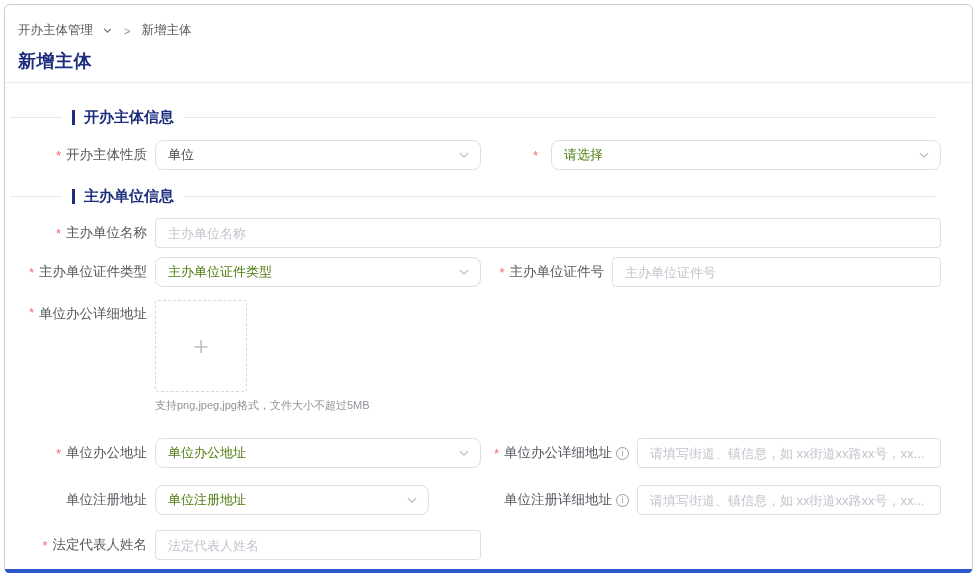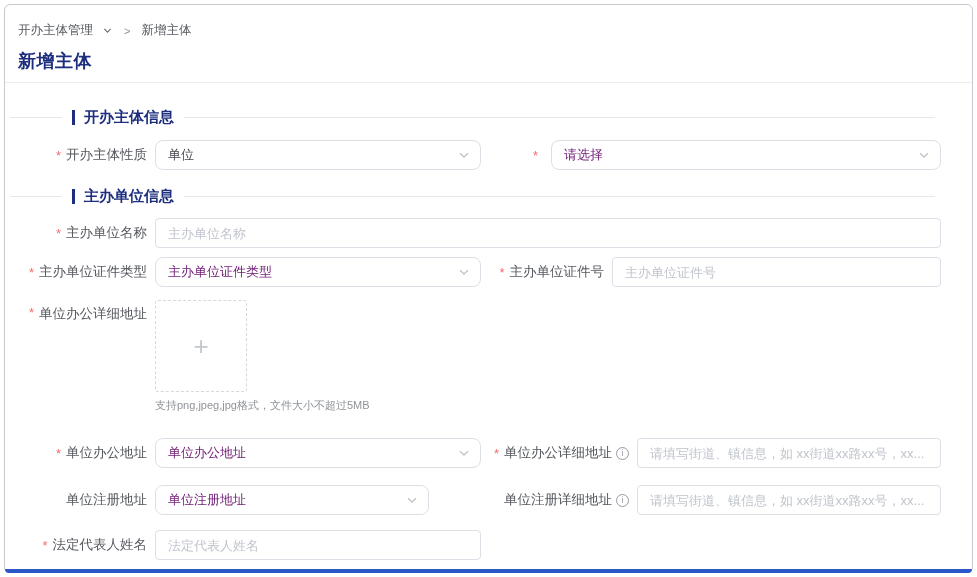--- a/index.html
+++ b/index.html
@@ -25,21 +25,21 @@
   .sec-title{font-size:15px;font-weight:bold;color:#1c2e7d;white-space:nowrap;}
   .sec1{top:109px;} .sec2{top:188px;}
   
   .fi{position:absolute;height:30px;}
   .lbl{position:absolute;right:100%;top:0;height:30px;display:flex;align-items:center;
        white-space:nowrap;padding-right:8px;font-size:13.5px;color:#55585e;gap:4px;}
   .req{color:#f56c6c;font-size:13px;margin-right:1px;}
   .sel{box-sizing:border-box;width:100%;height:30px;border:1px solid #dcdfe6;border-radius:8px;
        background:#fff;display:flex;align-items:center;justify-content:space-between;
        padding:0 10px 0 12px;cursor:pointer;}
-  .sel .ph{font-size:13px;color:#701a75;}
+  .sel .ph{font-size:13px;color:#4d7c0f;}
   .sel .val{font-size:13px;color:#45484d;}
   .ipt{box-sizing:border-box;width:100%;height:30px;border:1px solid #dcdfe6;border-radius:4px;
        background:#fff;padding:0 12px;font-size:13px;color:#333;outline:none;
        font-family:"Liberation Sans","DejaVu Sans",sans-serif;}
   .ipt::placeholder{color:#c0c4cc;}
   .info{box-sizing:border-box;width:13px;height:13px;border:1px solid #979ba3;border-radius:50%;
         color:#979ba3;font-size:9px;line-height:11px;text-align:center;font-style:normal;
         display:inline-block;cursor:pointer;}
   
   .up-wrap{position:absolute;left:155px;top:300px;}

